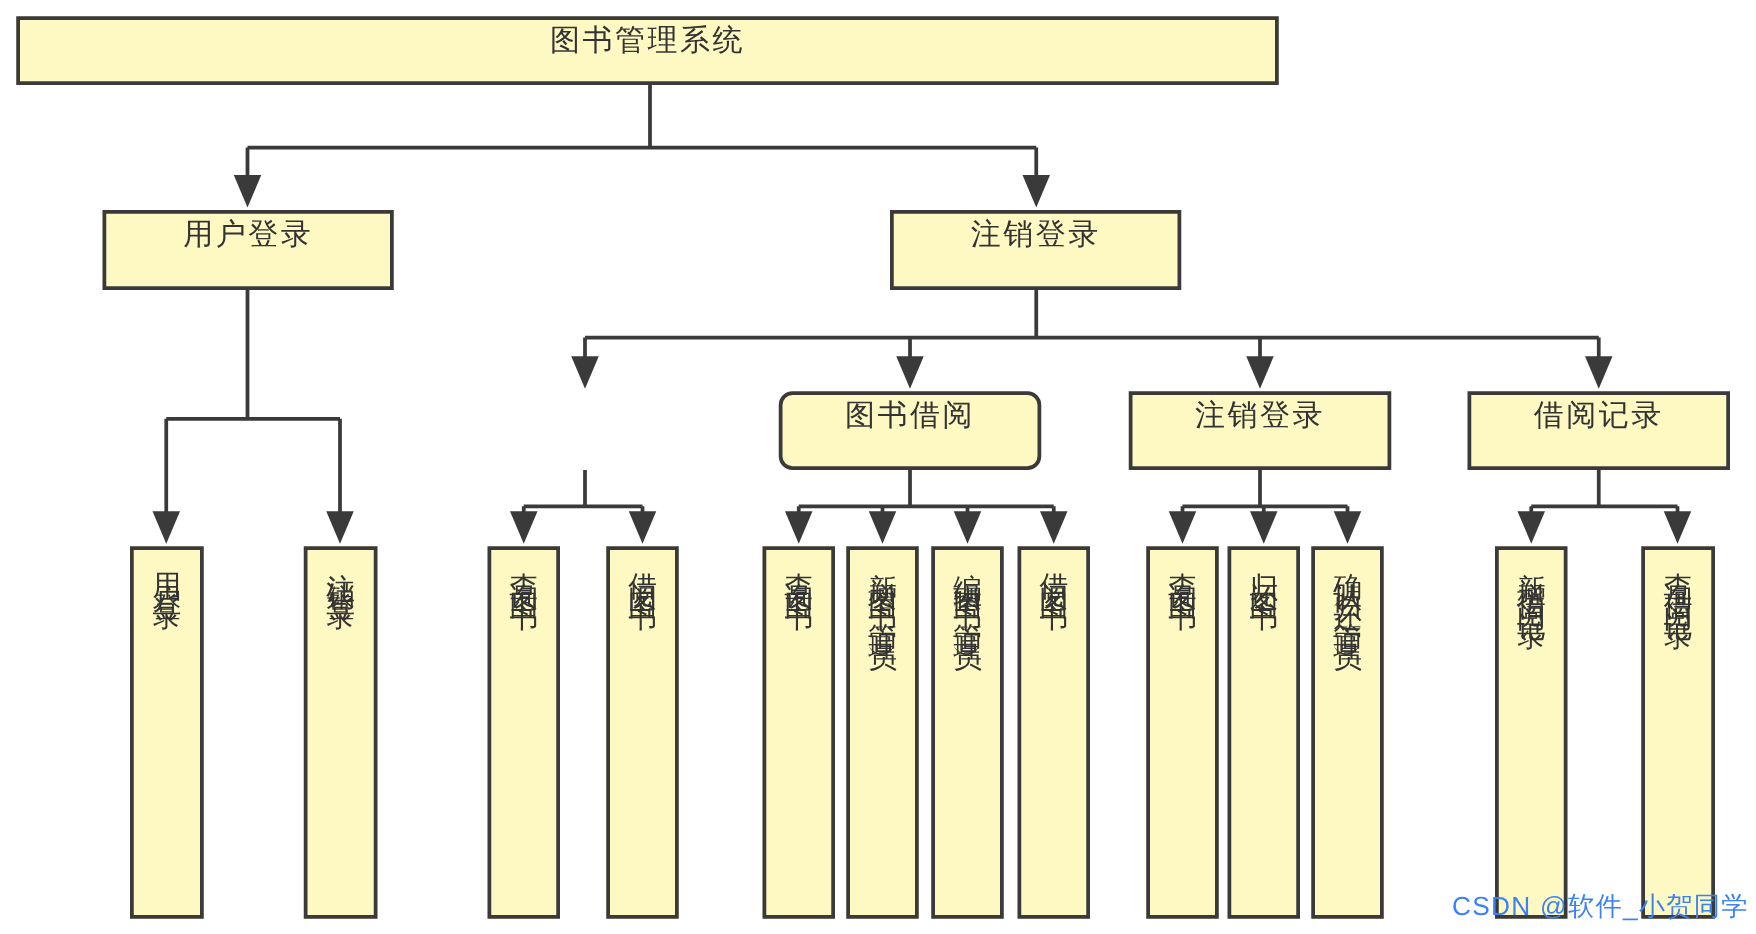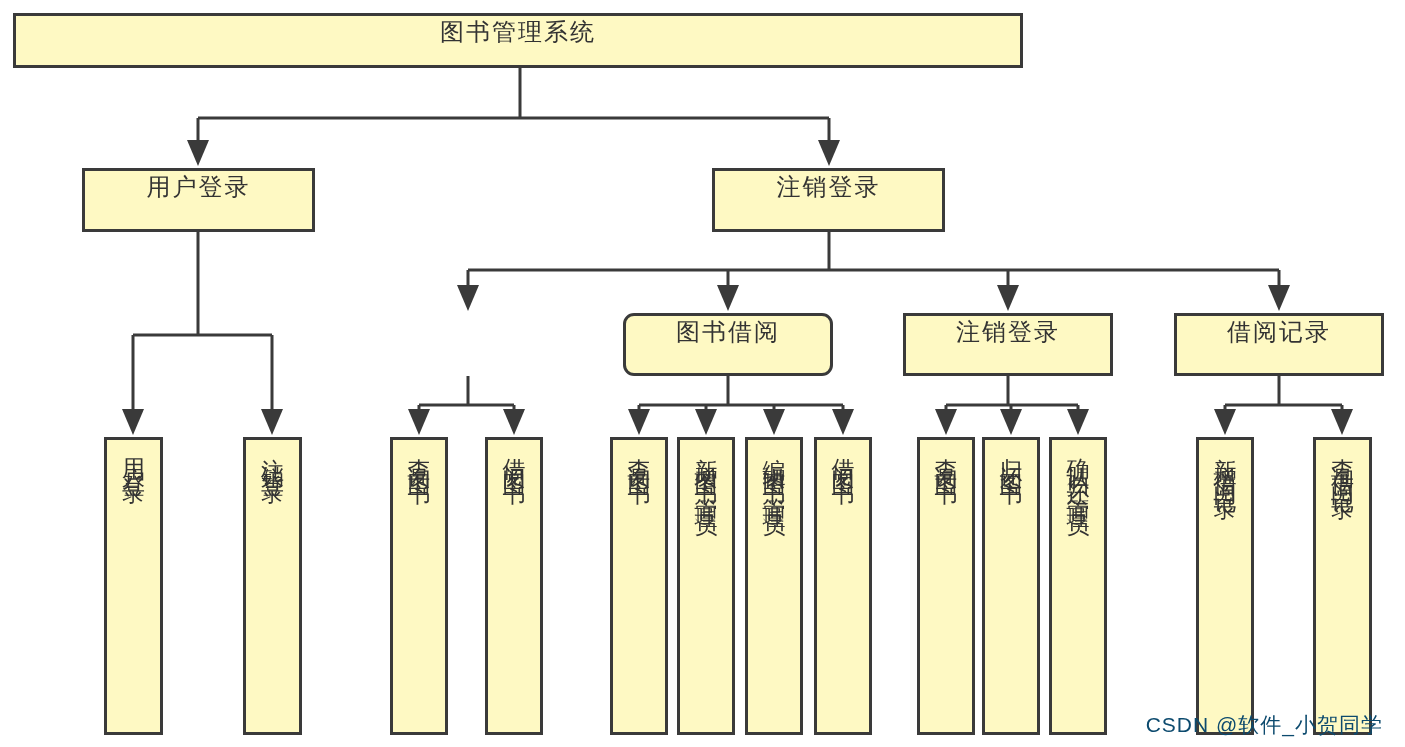--- a/index.html
+++ b/index.html
@@ -41,24 +41,24 @@
   }
   .leaf .vlabel {
     writing-mode: vertical-rl;
     font-size: 23px;
     letter-spacing: 8px;
     line-height: 1;
     color: #333333;
   }
   .watermark {
     position: absolute;
-    right: 22px;
+    right: 6px;
     top: 711px;
     font-size: 21px;
-    color: #0c4a6e;
+    color: #3b82f6;
     letter-spacing: 1px;
     white-space: nowrap;
     z-index: 10;
   }
 </style>
 </head>
 <body>
 
 <div class="canvas">
 

